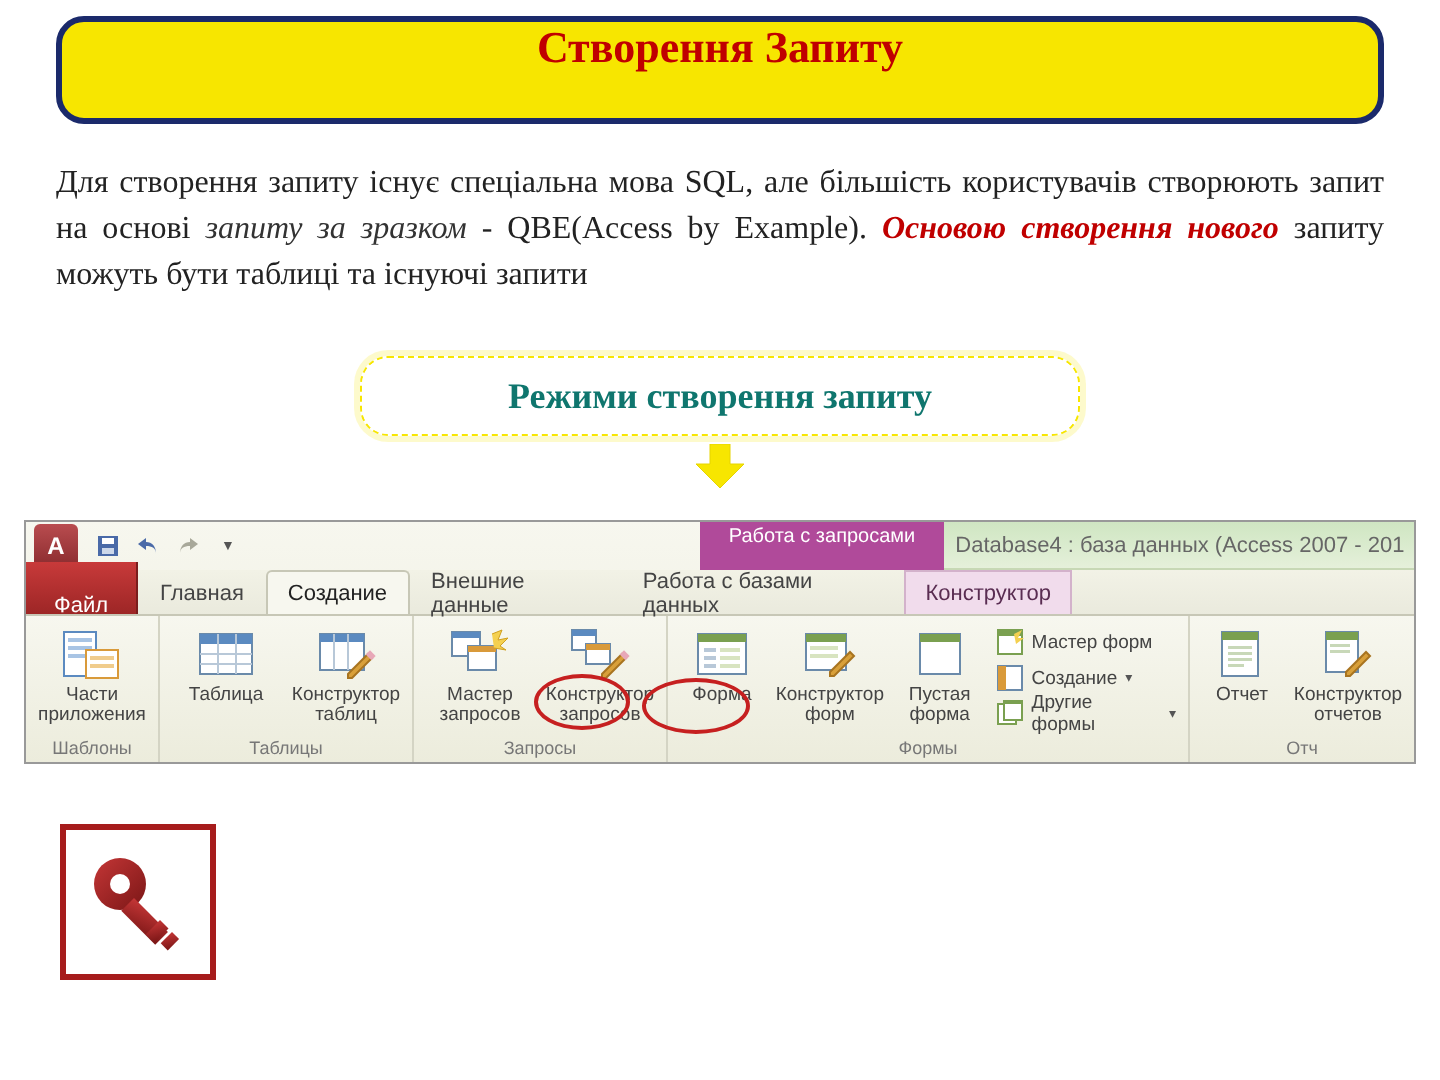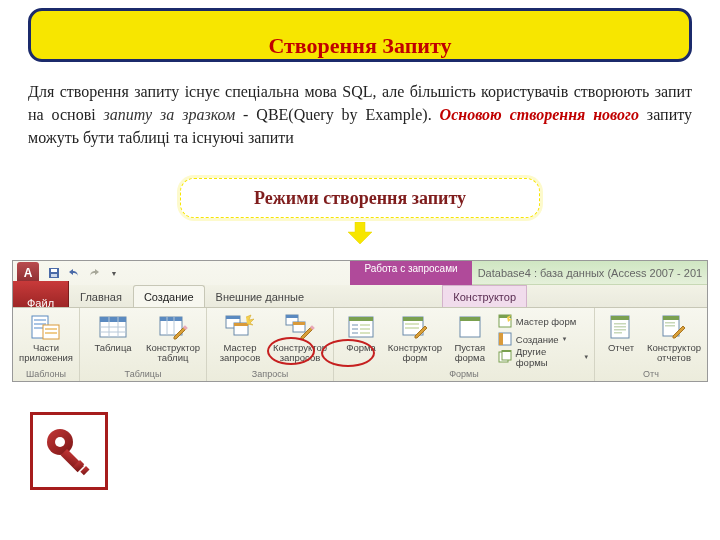--- a/index.html
+++ b/index.html
@@ -12,21 +12,21 @@
     overflow: hidden;
   }
   .title-box {
     position: absolute;
     left: 28px; top: 8px;
     width: 664px; height: 54px;
     background: #f7e600;
     border: 3px solid #1b2a6b;
     border-radius: 14px;
     display: flex;
-    align-items: flex-end;
+    align-items: flex-start;
     justify-content: center;
   }
   .title-text { color: #c00000; font-size: 22px; font-weight: bold; }
   .paragraph {
     position: absolute;
     left: 28px; top: 80px;
     width: 664px;
     font-size: 16px;
     line-height: 1.45;
     color: #222;
@@ -37,21 +37,21 @@
   .subtitle-box {
     position: absolute;
     left: 180px; top: 178px;
     width: 360px; height: 40px;
     background: #fff;
     border: 1px dashed #f7e600;
     border-radius: 14px;
     box-shadow: 0 0 0 3px #f7e60033;
     display: flex; align-items: center; justify-content: center;
   }
-  .subtitle-text { color: #7f1d1d; font-size: 18px; font-weight: bold; }
+  .subtitle-text { color: #0f766e; font-size: 18px; font-weight: bold; }
   .arrow {
     position: absolute;
     left: 348px; top: 222px;
     width: 24px; height: 22px;
   }
   .arrow svg { display: block; }
 
   .ribbon-wrap {
     position: absolute;
     left: 12px; top: 260px;
@@ -226,21 +226,21 @@
   .drop { font-size: 7px; color: #555; }
 </style>
 </head>
 <body>
 
 <div class="title-box">
   <span class="title-text">Створення Запиту</span>
 </div>
 
 <div class="paragraph">
-  <span>Для створення запиту існує спеціальна мова SQL, але більшість користувачів створюють запит на основі </span><span class="italic">запиту за зразком</span><span> -  QBE(Query by Example). </span><span class="red-bold">Основою створення нового</span><span> запиту можуть бути таблиці  та існуючі запити</span>
+  <span>Для створення запиту існує спеціальна мова SQL, але більшість користувачів створюють запит на основі </span><span class="italic">запиту за зразком</span><span> -  QBE(Access by Example). </span><span class="red-bold">Основою створення нового</span><span> запиту можуть бути таблиці  та існуючі запити</span>
 </div>
 
 <div class="subtitle-box">
   <span class="subtitle-text">Режими створення запиту</span>
 </div>
 <div class="arrow">
   <svg width="24" height="22" viewBox="0 0 24 22">
     <polygon points="7,0 17,0 17,10 24,10 12,22 0,10 7,10" fill="#f7e600" stroke="#e6d400" stroke-width="0.5"></polygon>
   </svg>
 </div>
@@ -283,20 +283,23 @@
         <span>Файл</span>
       </div>
     <div class="tab">
         <span>Главная</span>
       </div>
     <div class="tab active">
         <span>Создание</span>
       </div>
     <div class="tab">
         <span>Внешние данные</span>
+      </div>
+    <div class="tab">
+        <span>Работа с базами данных</span>
       </div>
     <div style="flex:1"></div>
     <div class="tab context">
         <span>Конструктор</span>
       </div>
     <div style="width:180px"></div>
   </div>
 
   <div class="ribbon">
 

